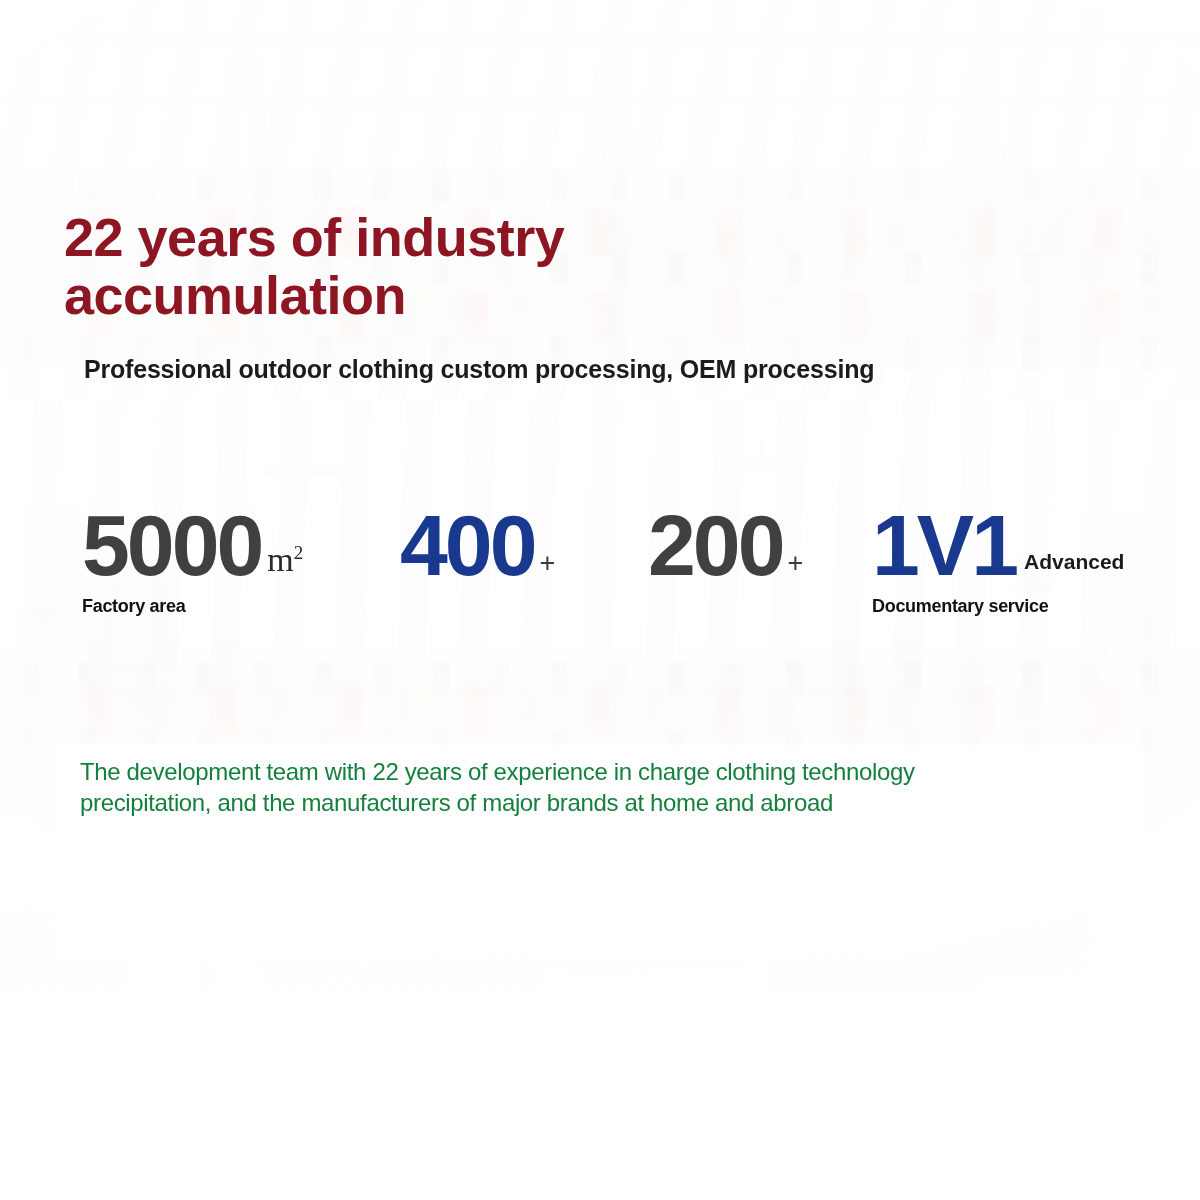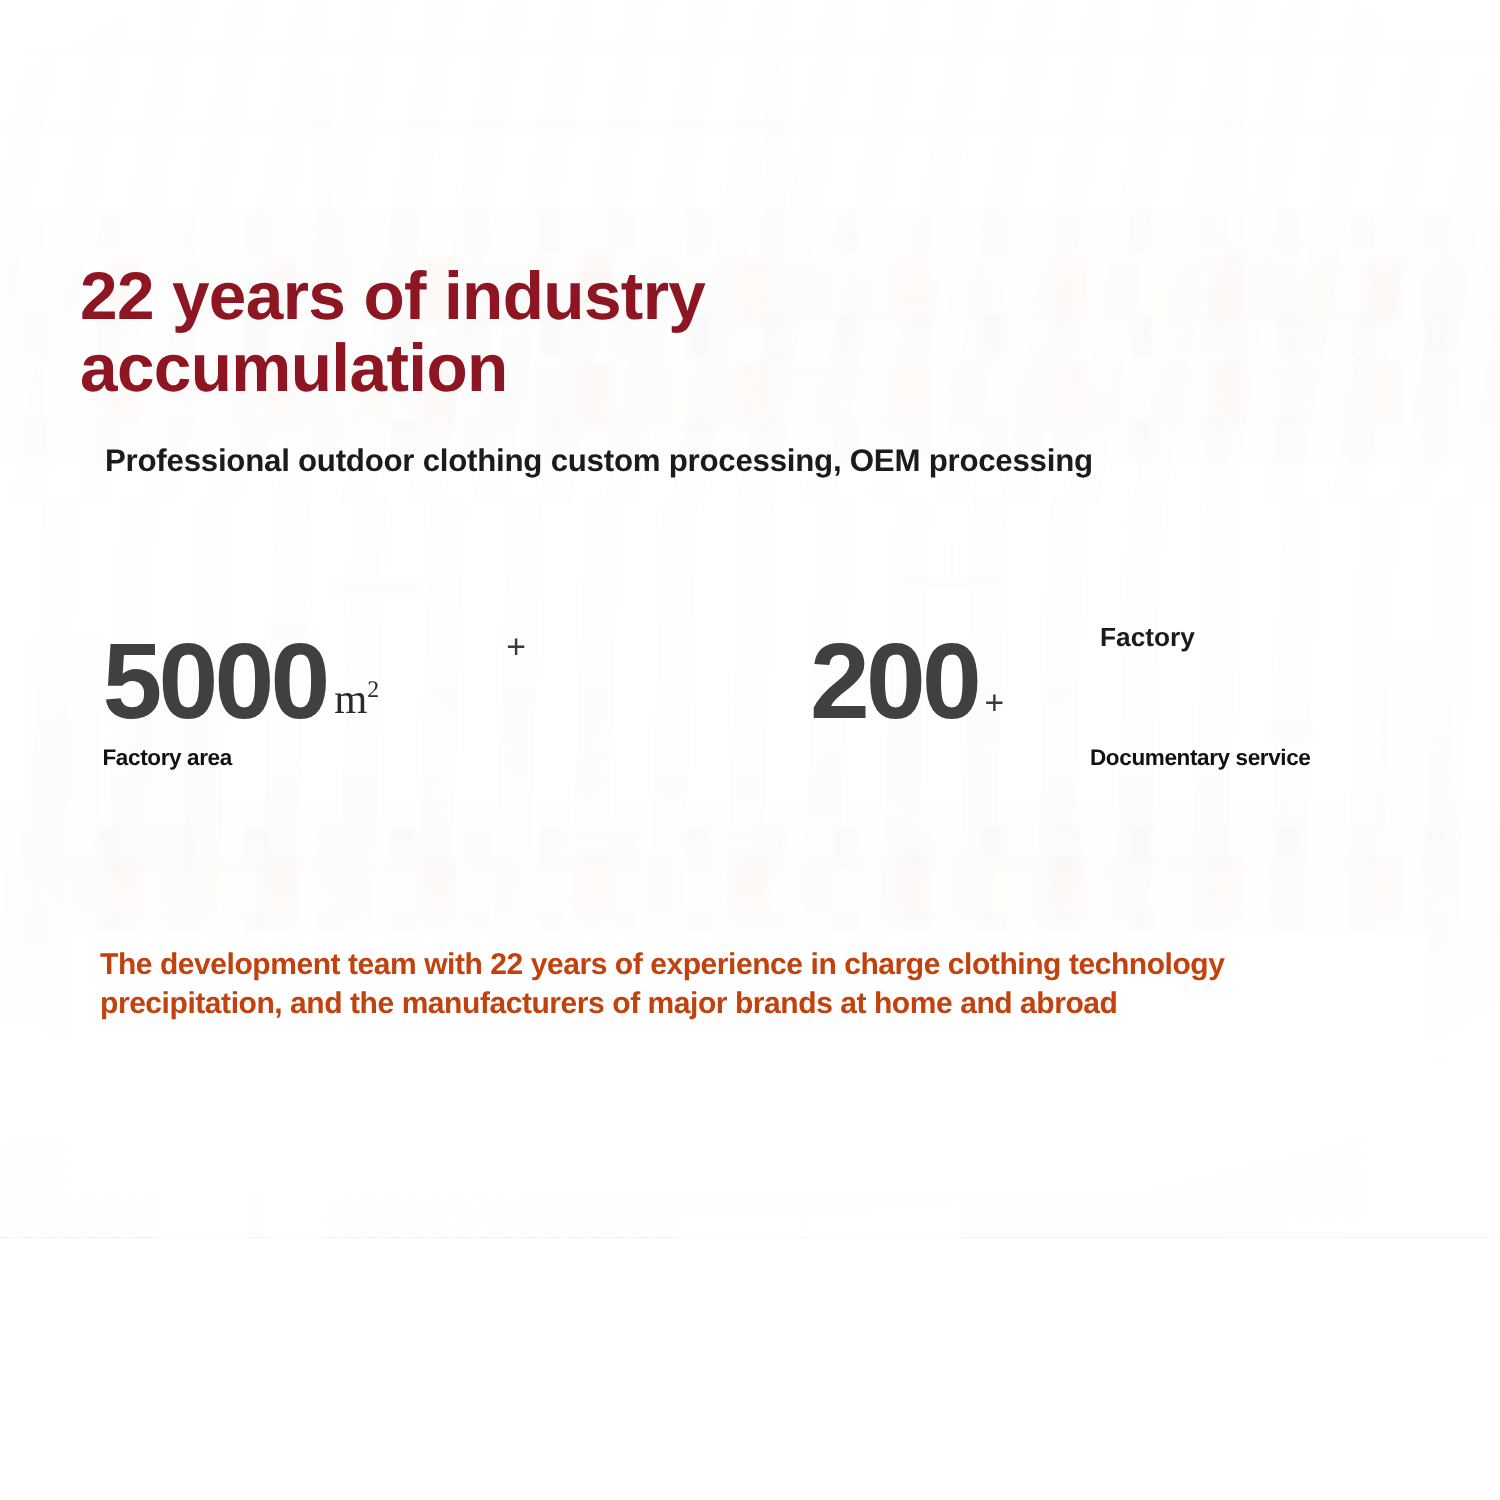--- a/index.html
+++ b/index.html
@@ -294,24 +294,24 @@
     clip-path: polygon(0 0, 100% 0, 100% 71%, 78% 100%, 0 100%);
   }
   .panel-text {
     position: absolute;
     left: 80px;
     top: 756px;
     width: 1020px;
   }
   .para {
     font-size: 24px;
-    font-weight: 700;
+    font-weight: 400;
     line-height: 1.30;
     letter-spacing: -0.35px;
-    color: #c2410c;
+    color: #15803d;
     white-space: pre-line;
   }
   .para + .para { margin-top: 30px; }
 </style>
 </head>
 <body>
 
 <div id="banner">
 
   <div class="photo">
@@ -373,34 +373,36 @@
       <div class="stat" style="left:22px;">
         <div class="stat-figure">
           <span class="stat-number num-coral">5000</span>
           <span class="stat-unit"><span>m</span><sup>2</sup></span>
         </div>
         <div class="stat-label label-lg">Factory area</div>
       </div>
 
       <div class="stat" style="left:340px;">
         <div class="stat-figure">
+          <span class="stat-number num-navy">400</span>
           <span class="stat-plus">+</span>
         </div>
       </div>
 
       <div class="stat" style="left:588px;">
         <div class="stat-figure">
           <span class="stat-number num-coral">200</span>
           <span class="stat-plus">+</span>
         </div>
       </div>
 
       <div class="stat" style="left:812px;">
         <div class="stat-figure">
-          <span class="stat-suffix">Factory</span>
+          <span class="stat-number num-navy">1V1</span>
+          <span class="stat-suffix">Advanced</span>
         </div>
         <div class="stat-label label-lg">Documentary service</div>
       </div>
 
     </div>
 
     <div class="panel"></div>
     <div class="panel-text">
       <div class="para">The development team with 22 years of experience in charge clothing technology
 precipitation, and the manufacturers of major brands at home and abroad</div>

